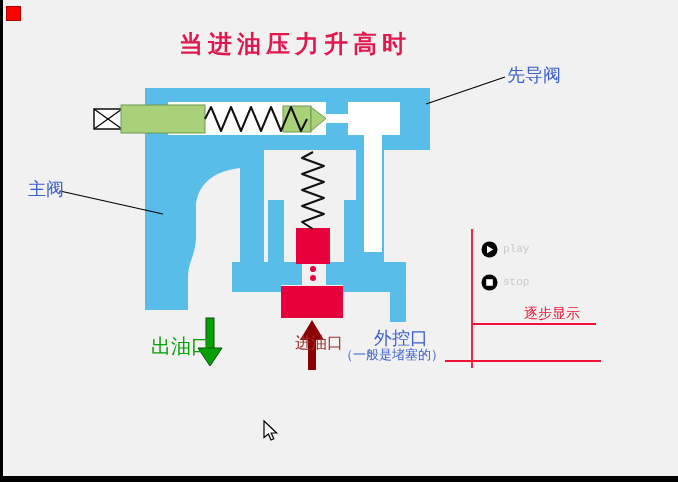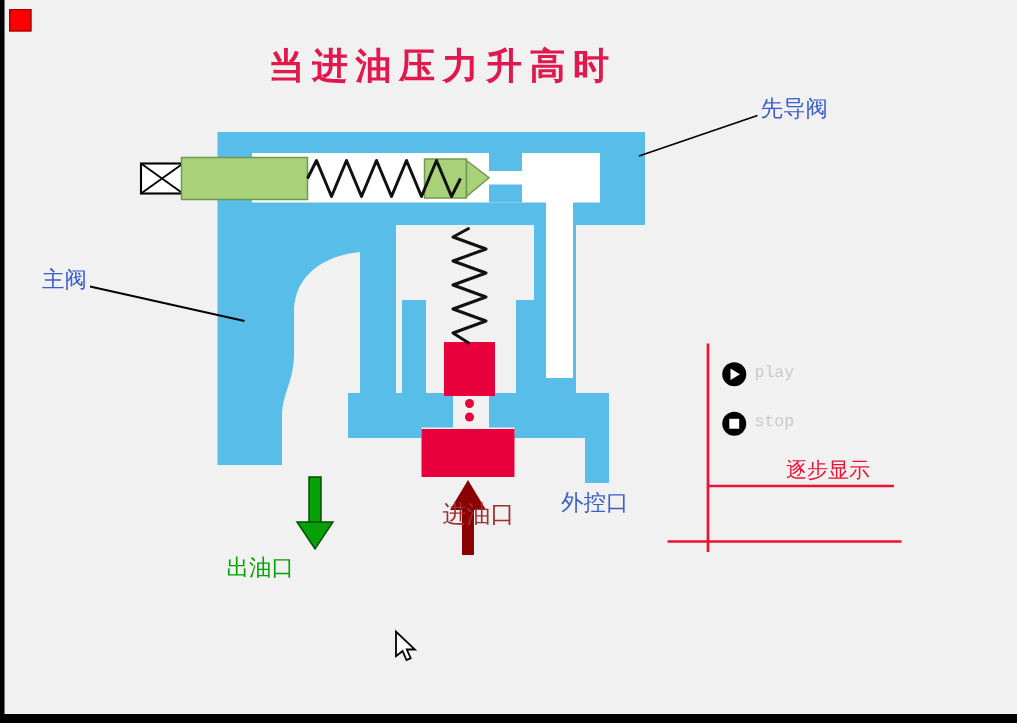--- a/index.html
+++ b/index.html
@@ -9,24 +9,24 @@
     font-family:"Liberation Sans",sans-serif;
   }
   .stage{position:absolute;left:0;top:0;width:678px;height:482px;}
   svg{position:absolute;left:0;top:0;}
   .label{position:absolute;white-space:nowrap;font-family:"Liberation Serif","DejaVu Serif",serif;}
   #title{
     left:145px;top:28px;width:300px;text-align:center;
     font-size:24px;font-weight:bold;letter-spacing:5px;
     color:var(--titlered);
   }
-  .blue-label{color:var(--labelblue);font-size:15px;}
+  .blue-label{color:var(--labelblue);font-size:18px;}
   #pilot-label{left:507px;top:63px;}
   #main-label{left:28px;top:177px;}
-  #outlet-label{left:151px;top:333px;color:var(--garrow);font-size:15px;margin-top:36px;}
+  #outlet-label{left:151px;top:333px;color:var(--garrow);font-size:20px;}
   #inlet-label{left:251px;top:333px;color:var(--inlettext);font-size:16px;margin-left:44px;}
   #ext-label{left:374px;top:326px;}
   #ext-note{left:340px;top:346px;font-size:13px;}
   .red-note{color:var(--accent);font-size:14px;font-family:"Liberation Serif","DejaVu Serif",serif;margin-left:47px;}
   #step-note{left:477px;top:305px;}
   #pressure-note{left:477px;top:340px;}
   .ctl-label{position:absolute;font-size:11px;color:var(--greylabel);font-family:Liberation Mono, monospace;}
   #play-label{left:503px;top:243px;}
   #stop-label{left:503px;top:276px;}
   .ctl-btn{position:absolute;width:17px;height:17px;cursor:pointer;}
@@ -120,20 +120,21 @@
       <path d="M0 0 L0 16.5 L4.4 13 L7 19 L9.8 17.8 L7.2 12 L12.6 12 Z" fill="#ffffff" stroke="#000000" stroke-width="1.2"></path>
     </g>
   </svg>
 
   <div class="label" id="title">当进油压力升高时</div>
   <div class="label blue-label" id="pilot-label">先导阀</div>
   <div class="label blue-label" id="main-label">主阀</div>
   <div class="label" id="outlet-label">出油口</div>
   <div class="label" id="inlet-label">进油口</div>
   <div class="label blue-label" id="ext-label">外控口</div>
+  <div class="label blue-label" id="ext-note">（一般是堵塞的）</div>
   <div class="label red-note" id="step-note">逐步显示</div>
 
   <div class="ctl-btn" id="play-btn">
     <svg width="17" height="17" viewBox="0 0 17 17">
       <circle cx="8.5" cy="8.5" r="8" fill="#000000"></circle>
       <polygon points="6,4.7 6,12.3 12.3,8.5" fill="#ffffff"></polygon>
     </svg>
   </div>
   <div class="ctl-label" id="play-label">play</div>
   <div class="ctl-btn" id="stop-btn">

